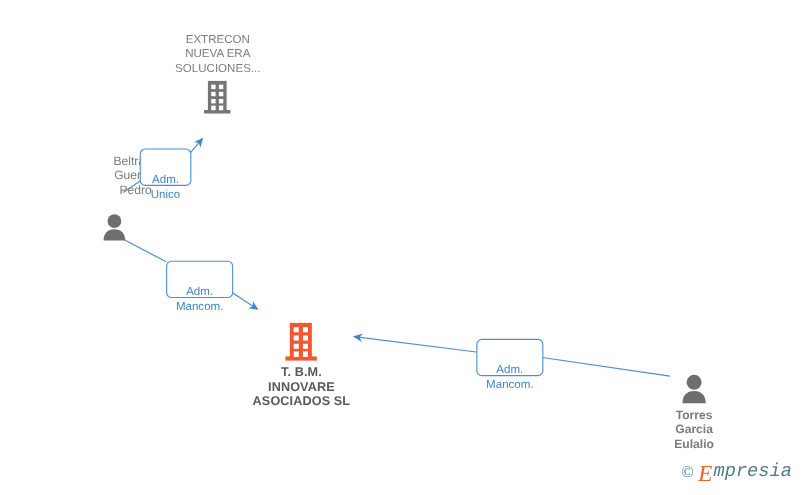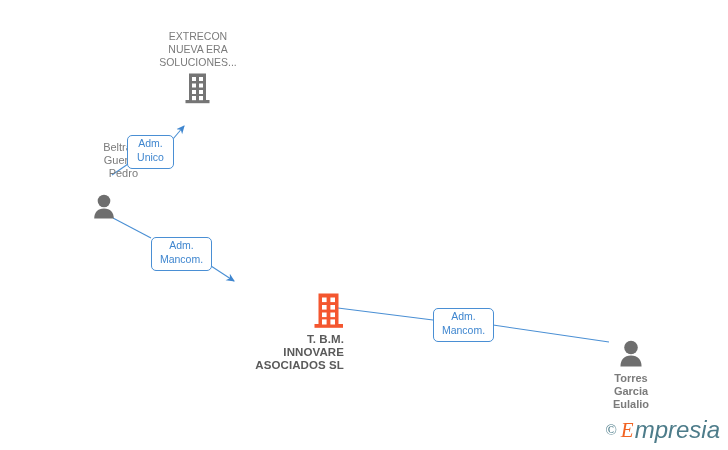--- a/index.html
+++ b/index.html
@@ -64,21 +64,21 @@
   .rel-box {
     position: absolute;
     box-sizing: border-box;
     border: 1.3px solid #4a8fd4;
     border-radius: 5px;
     background: #ffffff;
     color: #3f86cf;
     font-size: 10.5px;
     line-height: 14px;
     text-align: center;
-    padding-top: 0;
+    padding-top: 20px;
     box-shadow: 0 0 0 0 rgba(0,0,0,0);
     white-space: pre-line;
   }
 
   
   #watermark {
     position: absolute;
     right: 8px;
     bottom: 10px;
     display: flex;
@@ -93,23 +93,23 @@
   }
   #watermark .wm-e {
     color: #f26322;
     font-size: 21px;
     font-style: italic;
     font-family: "Liberation Serif", serif;
     line-height: 20px;
   }
   #watermark .wm-rest {
     color: #4d7c8a;
-    font-size: 24px;
+    font-size: 17px;
     font-style: italic;
-    font-family: Liberation Sans, sans-serif;
+    font-family: Liberation Mono, monospace;
     line-height: 20px;
     margin-left: -3px;
   }
 </style>
 </head>
 <body>
 
 <div id="canvas">
 
   <svg id="edges" viewBox="0 0 728 450">
@@ -163,21 +163,21 @@
 Guerra
 Pedro</span>
   </div>
   <div style="position:absolute; left:93px; top:194px; line-height:0;">
     <svg width="22" height="26" viewBox="0 0 22 26" aria-hidden="true">
       <circle cx="11" cy="7" r="6.3" fill="#6e6e6e"></circle>
       <path d="M11,14.4 C4.6,14.4 1.2,18.4 1.2,24.6 L20.8,24.6 C20.8,18.4 17.4,14.4 11,14.4 Z" fill="#6e6e6e"></path>
     </svg>
   </div>
 
-  <div class="node company-main" style="left:204px; top:293px;text-align:right;">
+  <div class="node company-main" style="left:204px; top:293px;">
     <span class="icon-wrap">
       <svg width="30" height="36" viewBox="0 0 30 36" aria-hidden="true">
         <rect x="4.5" y="0.5" width="20" height="31" fill="#F4562F"></rect>
         <rect x="0.5" y="31" width="28.5" height="3.8" fill="#F4562F"></rect>
         <rect x="8" y="4.5" width="4.6" height="4.6" fill="#ffffff"></rect>
         <rect x="16.4" y="4.5" width="4.6" height="4.6" fill="#ffffff"></rect>
         <rect x="8" y="12" width="4.6" height="4.6" fill="#ffffff"></rect>
         <rect x="16.4" y="12" width="4.6" height="4.6" fill="#ffffff"></rect>
         <rect x="8" y="19.5" width="4.6" height="4.6" fill="#ffffff"></rect>
         <rect x="16.4" y="19.5" width="4.6" height="4.6" fill="#ffffff"></rect>

